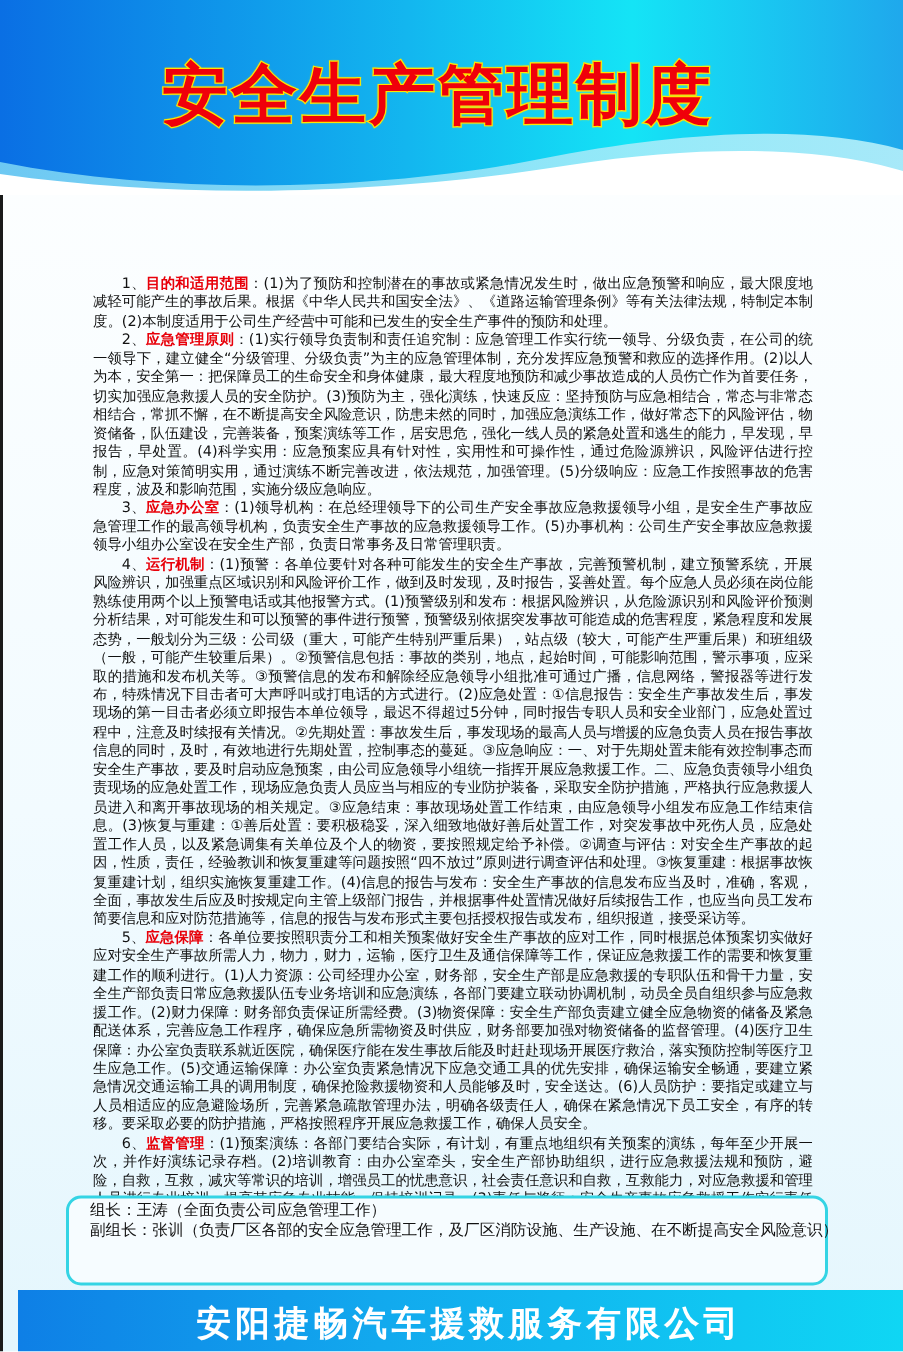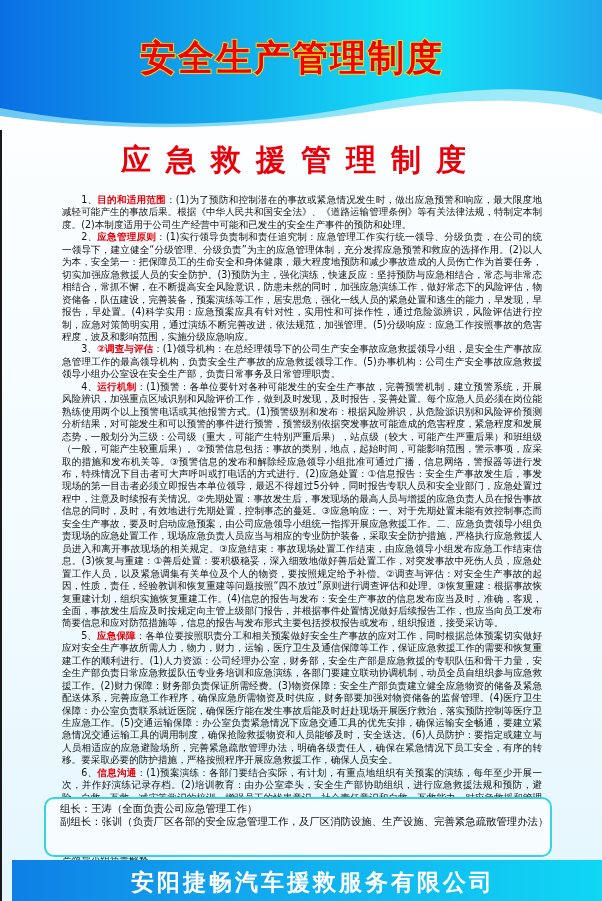--- a/index.html
+++ b/index.html
@@ -7,47 +7,46 @@
     width: 602px; height: 901px; overflow: hidden; position: relative;
     background: #ffffff;
     font-family: "DejaVu Sans", "Liberation Sans", sans-serif;
   }
   .page { position: absolute; inset: 0; background: linear-gradient(180deg, #ffffff 0%, #f2fbff 60%, #e4f6fd 100%); }
   .left-edge { position: absolute; left: 0; top: 0; width: 2px; height: 901px; background: #1a1a1a; }
   .top-banner { position: absolute; left: 0; top: 0; width: 602px; height: 130px; overflow: hidden; }
   .top-banner svg { position: absolute; left: 0; top: 0; }
   .main-title {
     position: absolute; left: 0; top: 34px; width: 584px; text-align: center;
-    font-size: 36px; font-weight: bold; letter-spacing: 2px;
+    font-size: 44px; font-weight: bold; letter-spacing: 2px;
     color: #f0000a;
     -webkit-text-stroke: 1.6px #ffe600;
     paint-order: stroke fill;
     text-shadow: 0 0 2px #ffe600;
   }
   .sub-title {
     position: absolute; left: 0; top: 140px; width: 602px; text-align: center;
     font-size: 30px; font-weight: bold; letter-spacing: 15px; color: #e8000a;
   }
   .body-text {
     position: absolute; left: 62px; top: 184px; width: 480px;
     font-size: 9.6px; line-height: 12.45px; color: #111;
     text-align: justify;
     font-family: "DejaVu Sans", sans-serif;
-    margin-top: 10px;
   }
   .body-text p { margin: 0; text-indent: 2em; }
   .body-text p.noindent { text-indent: 0; }
   .hl { color: #e8000a; font-weight: bold; }
   .info-box {
     position: absolute; left: 44px; top: 797px; width: 508px; height: 60px;
     border: 2.5px solid #34d4e4; border-radius: 10px; background: #f6fcff;
     padding: 3px 0 0 14px; box-sizing: border-box;
     font-size: 10.4px; line-height: 13px; color: #111;
   }
-  .info-box div { white-space: nowrap; }
+  .info-box div { white-space: nowrap; font-family: Liberation Mono, monospace; }
   .footer {
     position: absolute; left: 12px; top: 860px; width: 602px; height: 41px;
     background: linear-gradient(90deg, #0e7fe6 0%, #12a9ee 40%, #0fd8f4 100%);
   }
   .footer-text {
     position: absolute; left: 0; top: 7px; width: 602px; text-align: center;
     font-size: 23px; font-weight: bold; color: #ffffff; letter-spacing: 3px;
   }
 </style>
 </head>
@@ -70,49 +69,48 @@
           <stop offset="1" stop-color="#bff4fb"></stop>
         </linearGradient>
       </defs>
       <rect x="0" y="0" width="602" height="130" fill="url(#bg1)"></rect>
       <path d="M0,108 C120,132 260,126 360,106 C450,88 540,82 602,100 L602,130 L0,130 Z" fill="url(#wv)" opacity="0.85"></path>
       <path d="M0,116 C140,136 280,126 380,110 C470,96 550,98 602,114 L602,130 L0,130 Z" fill="#ffffff"></path>
     </svg>
   </div>
 
   <div class="main-title">安全生产管理制度</div>
-  <div class="sub-title">应急救援管理制度</div>
 
   <div class="body-text">
     <p>
       <span>1、</span><span class="hl">目的和适用范围</span><span>：(1)为了预防和控制潜在的事故或紧急情况发生时，做出应急预警和响应，最大限度地减轻可能产生的事故后果。根据《中华人民共和国安全法》、《道路运输管理条例》等有关法律法规，特制定本制度。(2)本制度适用于公司生产经营中可能和已发生的安全生产事件的预防和处理。</span>
     </p>
     <p>
       <span>2、</span><span class="hl">应急管理原则</span><span>：(1)实行领导负责制和责任追究制：应急管理工作实行统一领导、分级负责，在公司的统一领导下，建立健全“分级管理、分级负责”为主的应急管理体制，充分发挥应急预警和救应的选择作用。(2)以人为本，安全第一：把保障员工的生命安全和身体健康，最大程度地预防和减少事故造成的人员伤亡作为首要任务，切实加强应急救援人员的安全防护。(3)预防为主，强化演练，快速反应：坚持预防与应急相结合，常态与非常态相结合，常抓不懈，在不断提高安全风险意识，防患未然的同时，加强应急演练工作，做好常态下的风险评估，物资储备，队伍建设，完善装备，预案演练等工作，居安思危，强化一线人员的紧急处置和逃生的能力，早发现，早报告，早处置。(4)科学实用：应急预案应具有针对性，实用性和可操作性，通过危险源辨识，风险评估进行控制，应急对策简明实用，通过演练不断完善改进，依法规范，加强管理。(5)分级响应：应急工作按照事故的危害程度，波及和影响范围，实施分级应急响应。</span>
     </p>
     <p>
-      <span>3、</span><span class="hl">②调查与评估</span><span>：(1)领导机构：在总经理领导下的公司生产安全事故应急救援领导小组，是安全生产事故应急管理工作的最高领导机构，负责安全生产事故的应急救援领导工作。(5)办事机构：公司生产安全事故应急救援领导小组办公室设在安全生产部，负责日常事务及日常管理职责。</span>
+      <span>3、</span><span class="hl">应急办公室</span><span>：(1)领导机构：在总经理领导下的公司生产安全事故应急救援领导小组，是安全生产事故应急管理工作的最高领导机构，负责安全生产事故的应急救援领导工作。(5)办事机构：公司生产安全事故应急救援领导小组办公室设在安全生产部，负责日常事务及日常管理职责。</span>
     </p>
     <p>
       <span>4、</span><span class="hl">运行机制</span><span>：(1)预警：各单位要针对各种可能发生的安全生产事故，完善预警机制，建立预警系统，开展风险辨识，加强重点区域识别和风险评价工作，做到及时发现，及时报告，妥善处置。每个应急人员必须在岗位能熟练使用两个以上预警电话或其他报警方式。(1)预警级别和发布：根据风险辨识，从危险源识别和风险评价预测分析结果，对可能发生和可以预警的事件进行预警，预警级别依据突发事故可能造成的危害程度，紧急程度和发展态势，一般划分为三级：公司级（重大，可能产生特别严重后果），站点级（较大，可能产生严重后果）和班组级（一般，可能产生较重后果）。②预警信息包括：事故的类别，地点，起始时间，可能影响范围，警示事项，应采取的措施和发布机关等。③预警信息的发布和解除经应急领导小组批准可通过广播，信息网络，警报器等进行发布，特殊情况下目击者可大声呼叫或打电话的方式进行。(2)应急处置：①信息报告：安全生产事故发生后，事发现场的第一目击者必须立即报告本单位领导，最迟不得超过5分钟，同时报告专职人员和安全业部门，应急处置过程中，注意及时续报有关情况。②先期处置：事故发生后，事发现场的最高人员与增援的应急负责人员在报告事故信息的同时，及时，有效地进行先期处置，控制事态的蔓延。③应急响应：一、对于先期处置未能有效控制事态而安全生产事故，要及时启动应急预案，由公司应急领导小组统一指挥开展应急救援工作。二、应急负责领导小组负责现场的应急处置工作，现场应急负责人员应当与相应的专业防护装备，采取安全防护措施，严格执行应急救援人员进入和离开事故现场的相关规定。③应急结束：事故现场处置工作结束，由应急领导小组发布应急工作结束信息。(3)恢复与重建：①善后处置：要积极稳妥，深入细致地做好善后处置工作，对突发事故中死伤人员，应急处置工作人员，以及紧急调集有关单位及个人的物资，要按照规定给予补偿。②调查与评估：对安全生产事故的起因，性质，责任，经验教训和恢复重建等问题按照“四不放过”原则进行调查评估和处理。③恢复重建：根据事故恢复重建计划，组织实施恢复重建工作。(4)信息的报告与发布：安全生产事故的信息发布应当及时，准确，客观，全面，事故发生后应及时按规定向主管上级部门报告，并根据事件处置情况做好后续报告工作，也应当向员工发布简要信息和应对防范措施等，信息的报告与发布形式主要包括授权报告或发布，组织报道，接受采访等。</span>
     </p>
     <p>
       <span>5、</span><span class="hl">应急保障</span><span>：各单位要按照职责分工和相关预案做好安全生产事故的应对工作，同时根据总体预案切实做好应对安全生产事故所需人力，物力，财力，运输，医疗卫生及通信保障等工作，保证应急救援工作的需要和恢复重建工作的顺利进行。(1)人力资源：公司经理办公室，财务部，安全生产部是应急救援的专职队伍和骨干力量，安全生产部负责日常应急救援队伍专业务培训和应急演练，各部门要建立联动协调机制，动员全员自组织参与应急救援工作。(2)财力保障：财务部负责保证所需经费。(3)物资保障：安全生产部负责建立健全应急物资的储备及紧急配送体系，完善应急工作程序，确保应急所需物资及时供应，财务部要加强对物资储备的监督管理。(4)医疗卫生保障：办公室负责联系就近医院，确保医疗能在发生事故后能及时赶赴现场开展医疗救治，落实预防控制等医疗卫生应急工作。(5)交通运输保障：办公室负责紧急情况下应急交通工具的优先安排，确保运输安全畅通，要建立紧急情况交通运输工具的调用制度，确保抢险救援物资和人员能够及时，安全送达。(6)人员防护：要指定或建立与人员相适应的应急避险场所，完善紧急疏散管理办法，明确各级责任人，确保在紧急情况下员工安全，有序的转移。要采取必要的防护措施，严格按照程序开展应急救援工作，确保人员安全。</span>
     </p>
     <p>
-      <span>6、</span><span class="hl">信息沟通</span><span>：(1)预案演练：各部门要结合实际，有计划，有重点地组织有关预案的演练，每年至少开展一次，并作好演练记录存档。(2)培训教育：由办公室牵头，安全生产部协助组织，进行应急救援法规和预防，避险，自救，互救，减灾等常识的培训，增强员工的忧患意识，社会责任意识和自救，互救能力，对应急救援和管理人员进行专业培训，提高其应急专业技能，保持培训记录。(3)责任与奖惩：安全生产事故应急救援工作实行责任追究制，对应急救援管理工作中做出突出贡献的先进集体和个人要给予表彰和奖励。</span>
+      <span>6、</span><span class="hl">监督管理</span><span>：(1)预案演练：各部门要结合实际，有计划，有重点地组织有关预案的演练，每年至少开展一次，并作好演练记录存档。(2)培训教育：由办公室牵头，安全生产部协助组织，进行应急救援法规和预防，避险，自救，互救，减灾等常识的培训，增强员工的忧患意识，社会责任意识和自救，互救能力，对应急救援和管理人员进行专业培训，提高其应急专业技能，保持培训记录。(3)责任与奖惩：安全生产事故应急救援工作实行责任追究制，对应急救援管理工作中做出突出贡献的先进集体和个人要给予表彰和奖励。</span>
     </p>
     <p class="noindent">对迟报，谎报和瞒报事故，失职造成应急管理工作中有其他失职，渎职行为而延误应急最佳机会，造成人员伤亡或重大经济损失的，对有关责任人给予处罚或行政处分；构成犯罪的，移交司法机关处理。(4)本制度由公司安全生产领导小组负责解释。</p>
   </div>
 
   <div class="info-box">
     <div>
       <span>组长</span>：<span>王涛</span><span>（全面负责公司应急管理工作）</span>
     </div>
     <div>
-      <span>副组长</span>：<span>张训</span><span>（负责厂区各部的安全应急管理工作，及厂区消防设施、生产设施、完善紧急疏散管理办法）</span>
+      <span>副组长</span>：<span>张训</span><span>（负责厂区各部的安全应急管理工作，及厂区消防设施、生产设施、在不断提高安全风险意识）</span>
     </div>
   </div>
 
   <div class="footer">
     <div class="footer-text">安阳捷畅汽车援救服务有限公司</div>
   </div>
 </div>
 
 </body></html>

